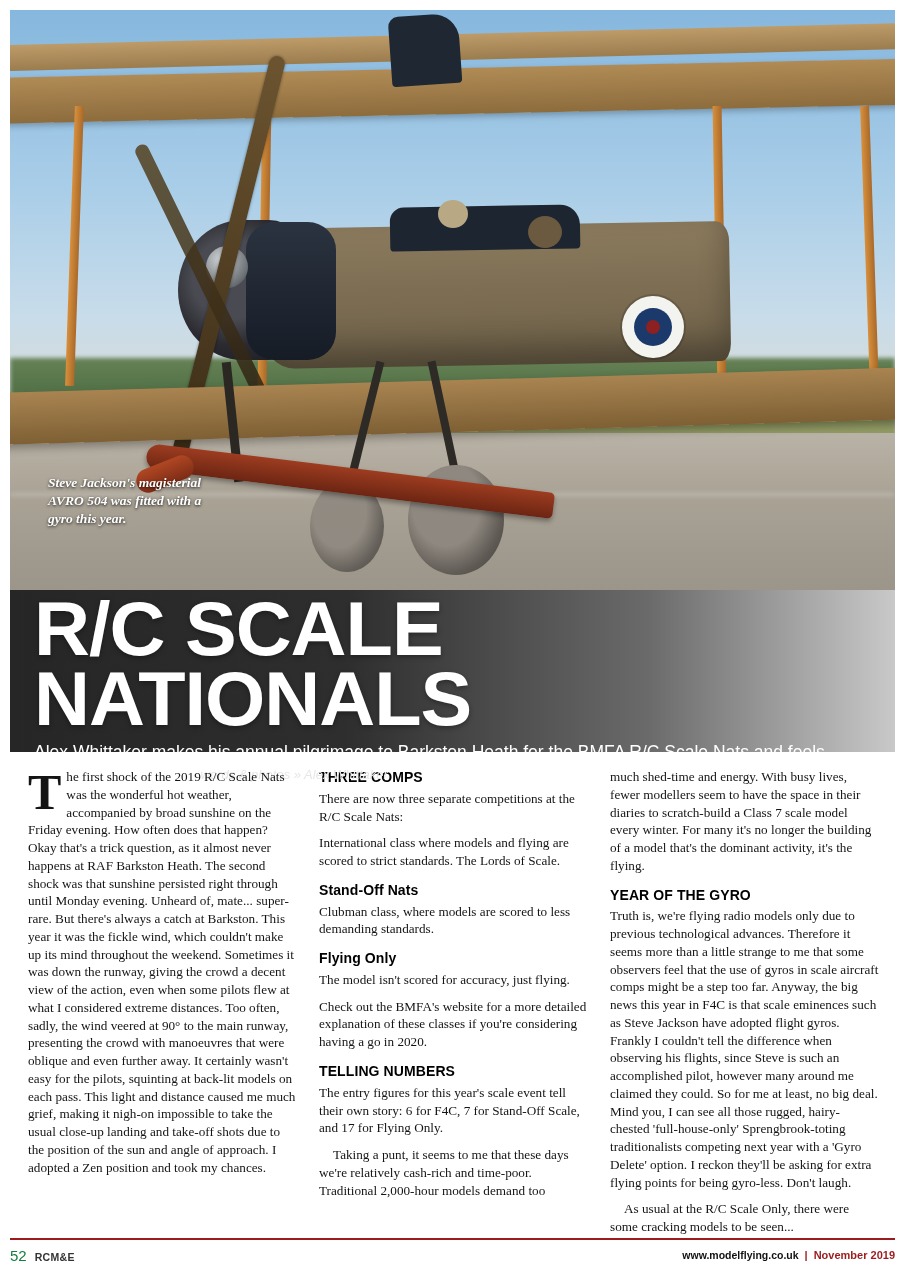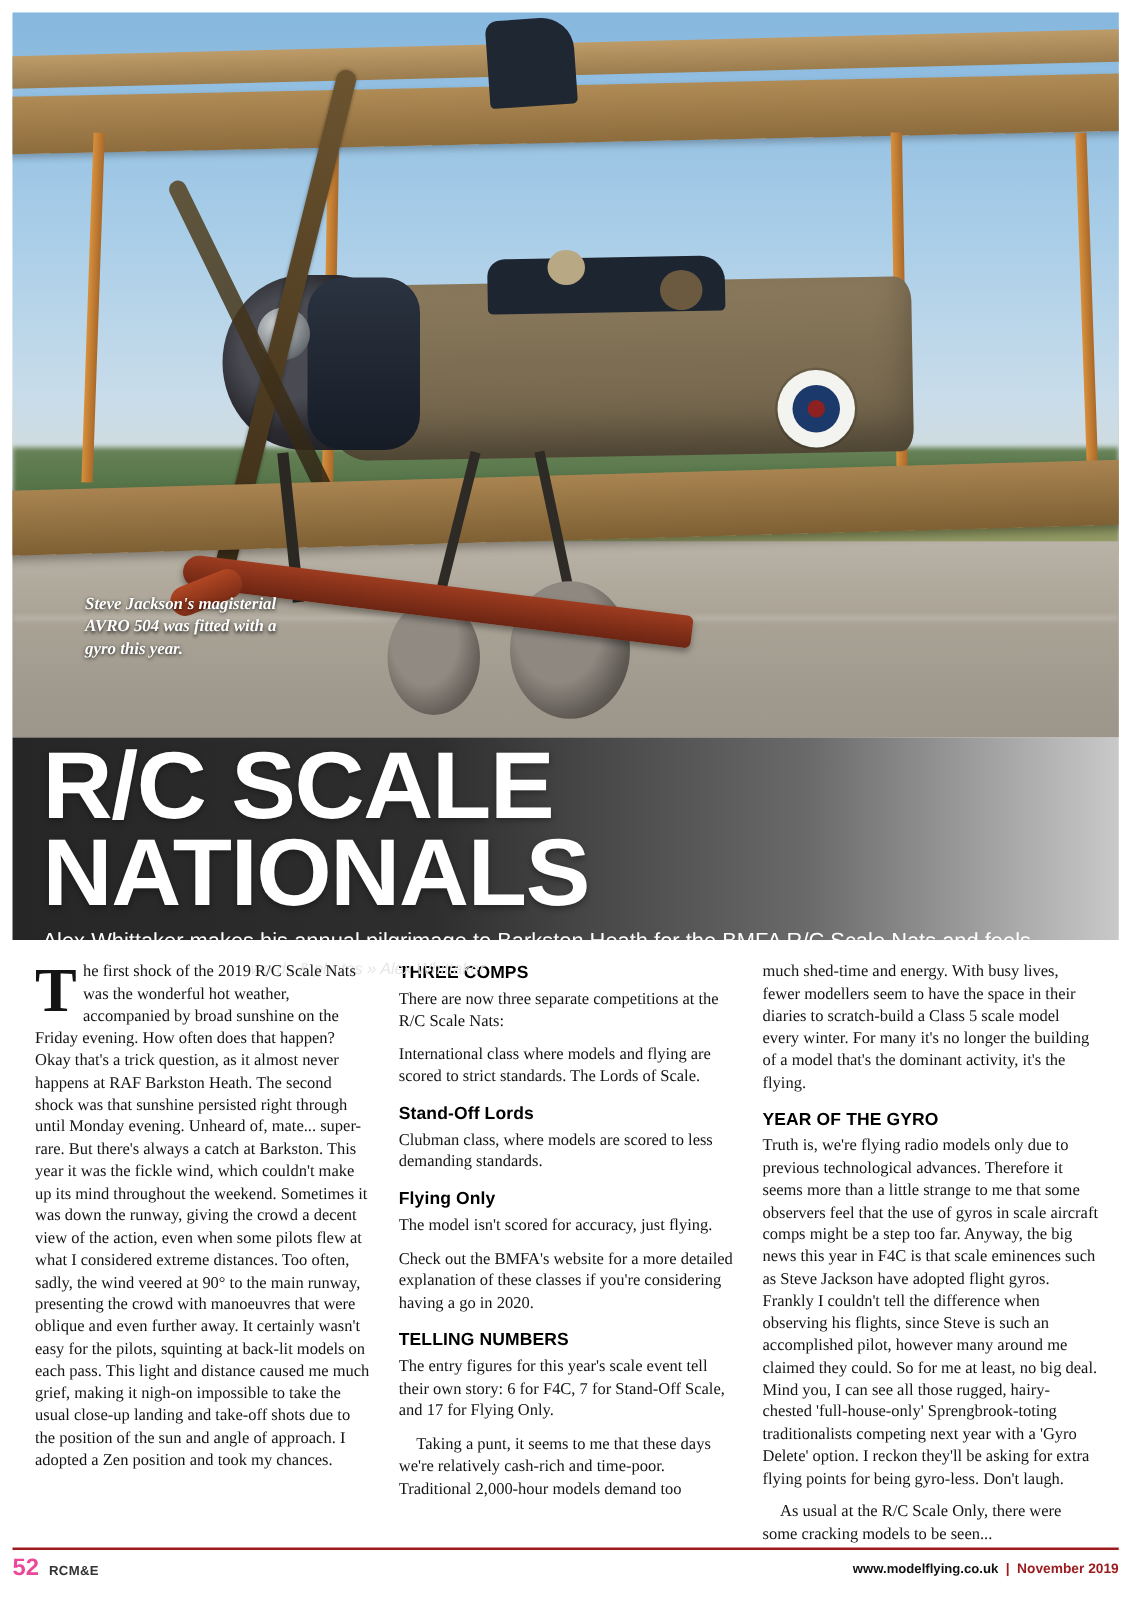--- a/index.html
+++ b/index.html
@@ -185,21 +185,20 @@
     left: 38px;
     bottom: 62px;
     width: 160px;
     color: #ffffff;
     font-family: "Liberation Serif", serif;
     font-style: italic;
     font-size: 13.5px;
     line-height: 1.33;
     text-shadow: 0 1px 3px rgba(0,0,0,.85);
     font-weight: 700;
-    margin-left: 20px;
   }
 
   
   .title-band {
     position: relative;
     width: 885px;
     height: 162px;
     background: linear-gradient(90deg, #262626 0%, #2e2e2e 38%, #6a6a6a 72%, #c9c9c9 100%);
     color: #ffffff;
     padding: 4px 18px 0 24px;
@@ -277,21 +276,21 @@
     height: 28px;
     border-top: 2px solid #9b1b1e;
     display: flex;
     align-items: center;
     justify-content: space-between;
     font-family: "Liberation Sans", sans-serif;
     font-size: 11px;
     padding-top: 4px;
   }
   .folio-left { display: flex; align-items: baseline; gap: 8px; }
-  .folio-num { font-weight: 700; font-size: 19px; color: #ec4899; }
+  .folio-num { font-weight: 400; font-size: 15px; color: #15803d; }
   .folio-mag { font-weight: 700; font-size: 10.5px; color: #333; letter-spacing: .3px; }
   .folio-right { display: flex; align-items: baseline; gap: 6px; }
   .folio-url { font-weight: 700; font-size: 10.5px; color: #111; }
   .folio-sep { color: #9b1b1e; font-weight: 700; }
   .folio-date { font-weight: 700; font-size: 11px; color: #9b1b1e; }
 </style>
 </head>
 <body>
 
 <div class="page">
@@ -349,35 +348,35 @@
         <span class="dropcap">T</span><span>he first shock of the 2019 R/C Scale Nats was the wonderful hot weather, accompanied by broad sunshine on the Friday evening. How often does that happen? Okay that's a trick question, as it almost never happens at RAF Barkston Heath. The second shock was that sunshine persisted right through until Monday evening. Unheard of, mate... super-rare. But there's always a catch at Barkston. This year it was the fickle wind, which couldn't make up its mind throughout the weekend. Sometimes it was down the runway, giving the crowd a decent view of the action, even when some pilots flew at what I considered extreme distances. Too often, sadly, the wind veered at 90° to the main runway, presenting the crowd with manoeuvres that were oblique and even further away. It certainly wasn't easy for the pilots, squinting at back-lit models on each pass. This light and distance caused me much grief, making it nigh-on impossible to take the usual close-up landing and take-off shots due to the position of the sun and angle of approach. I adopted a Zen position and took my chances.</span>
       </p>
     </div>
 
     <div class="col">
       <h2 class="subhead caps first">THREE COMPS</h2>
       <p>There are now three separate competitions at the R/C Scale Nats:</p>
 
       <p>International class where models and flying are scored to strict standards. The Lords of Scale.</p>
 
-      <h3 class="subhead">Stand-Off Lords</h3>
+      <h3 class="subhead">Stand-Off Nats</h3>
       <p>Clubman class, where models are scored to less demanding standards.</p>
 
       <h3 class="subhead">Flying Only</h3>
       <p>The model isn't scored for accuracy, just flying.</p>
 
       <p>Check out the BMFA's website for a more detailed explanation of these classes if you're considering having a go in 2020.</p>
 
       <h2 class="subhead caps">TELLING NUMBERS</h2>
       <p>The entry figures for this year's scale event tell their own story: 6 for F4C, 7 for Stand-Off Scale, and 17 for Flying Only.</p>
       <p class="indent">Taking a punt, it seems to me that these days we're relatively cash-rich and time-poor. Traditional 2,000-hour models demand too</p>
     </div>
 
     <div class="col">
-      <p>much shed-time and energy. With busy lives, fewer modellers seem to have the space in their diaries to scratch-build a Class 5 scale model every winter. For many it's no longer the building of a model that's the dominant activity, it's the flying.</p>
+      <p>much shed-time and energy. With busy lives, fewer modellers seem to have the space in their diaries to scratch-build a Class 7 scale model every winter. For many it's no longer the building of a model that's the dominant activity, it's the flying.</p>
 
       <h2 class="subhead caps">YEAR OF THE GYRO</h2>
       <p>Truth is, we're flying radio models only due to previous technological advances. Therefore it seems more than a little strange to me that some observers feel that the use of gyros in scale aircraft comps might be a step too far. Anyway, the big news this year in F4C is that scale eminences such as Steve Jackson have adopted flight gyros. Frankly I couldn't tell the difference when observing his flights, since Steve is such an accomplished pilot, however many around me claimed they could. So for me at least, no big deal. Mind you, I can see all those rugged, hairy-chested 'full-house-only' Sprengbrook-toting traditionalists competing next year with a 'Gyro Delete' option. I reckon they'll be asking for extra flying points for being gyro-less. Don't laugh.</p>
       <p class="indent">As usual at the R/C Scale Only, there were some cracking models to be seen...</p>
     </div>
 
   </div>
 
   <div class="footer">
     <div class="folio-left">

